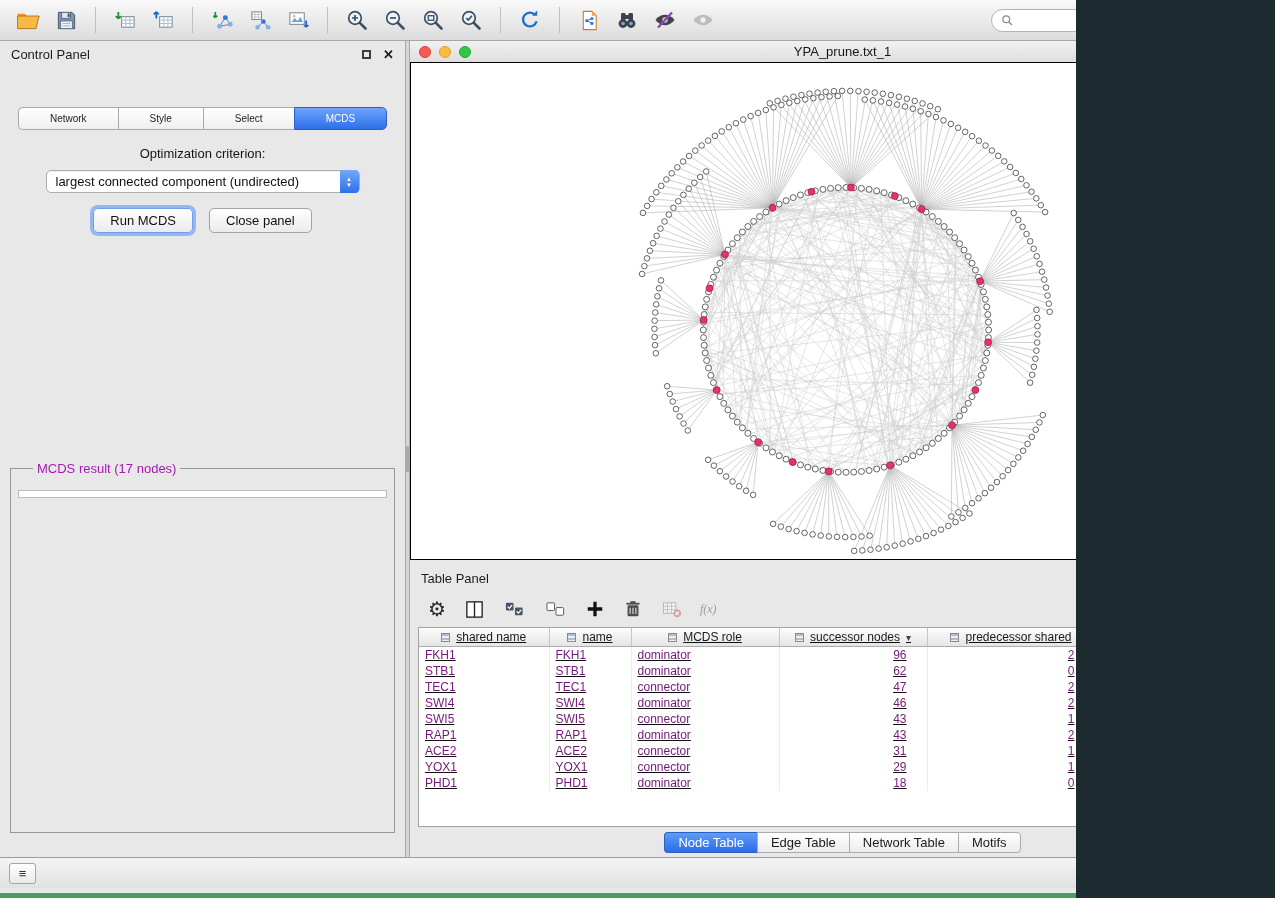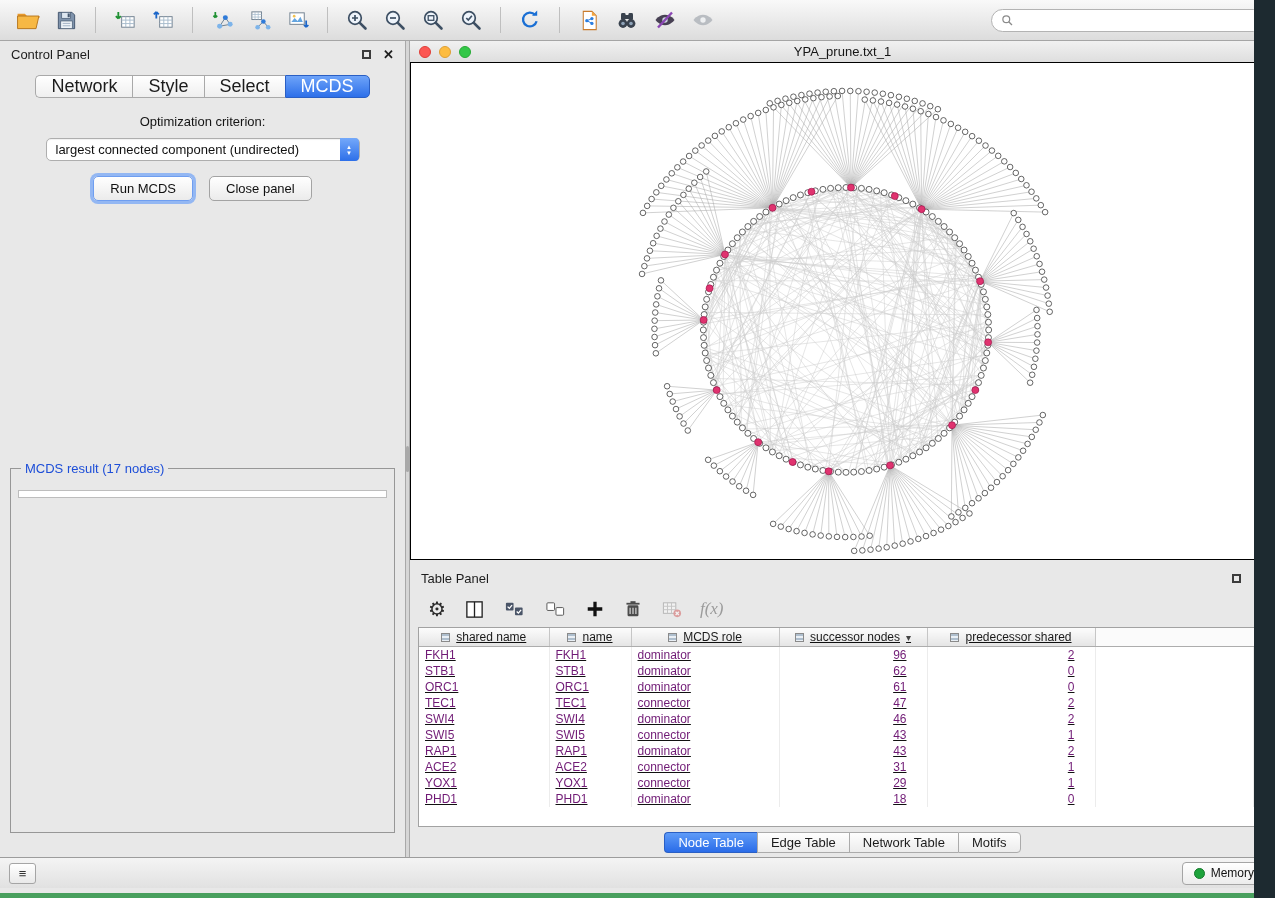--- a/index.html
+++ b/index.html
@@ -1,17 +1,17 @@
 <!DOCTYPE html>
 <html><head>
 <meta charset="utf-8">
 <style>
   html,body{margin:0;padding:0;background:#1d2a30;}
   *{box-sizing:border-box;}
-  #app{position:relative;width:1254px;height:898px;overflow:hidden;
+  #app{position:relative;width:1076px;height:898px;overflow:hidden;
        font-family:"Liberation Sans",sans-serif;color:#111;
        background:linear-gradient(180deg,#27414a 0%,#2e5d4a 60%,#49a05e 100%);}
   #window{position:absolute;left:0;top:0;width:1275px;height:893px;background:#e8e8e8;}
 
   
   .toolbar{position:absolute;left:0;top:0;right:0;height:41px;
            background:linear-gradient(#f9f9f9,#dcdcdc);border-bottom:1px solid #a5a5a5;
            display:flex;align-items:center;padding:0 10px;gap:2px;}
   .tbtn{width:36px;height:32px;display:flex;align-items:center;justify-content:center;
         background:none;border:none;padding:0;cursor:default;}
@@ -24,42 +24,42 @@
   .content{position:absolute;top:41px;left:0;right:0;bottom:36px;display:flex;}
 
   
   .control-panel{width:405px;flex:0 0 405px;background:#e8e8e8;display:flex;flex-direction:column;min-width:0;}
   .panel-header{height:26px;display:flex;align-items:center;padding:0 11px;font-size:13px;color:#1d1d1d;flex:0 0 auto;}
   .win-icons{margin-left:auto;display:flex;gap:12px;align-items:center;}
   .float-icon{width:9px;height:9px;border:2px solid #3c3c3c;display:inline-block;}
   .close-glyph{font-size:13px;font-weight:bold;color:#1d1d1d;line-height:1;}
 
   .seg{display:flex;justify-content:center;margin:8px 0 0;}
-  .seg .tab{height:23px;padding:0 15px;font-size:18px;color:#1c1c1c;
-            background:linear-gradient(#ffffff,#efefef);border:1px solid #a9a9a9;border-right:none;cursor:default;}
+  .seg .tab{height:23px;padding:0 31px;font-size:10px;color:#1c1c1c;
+            background:linear-gradient(#ffffff,#efefef);border:1px solid #a9a9a9;border-right:none;cursor:default;margin-top:32px;}
   .seg .tab:first-child{border-radius:5px 0 0 5px;}
   .seg .tab:last-child{border-radius:0 5px 5px 0;border-right:1px solid #a9a9a9;}
   .seg .tab.active{background:linear-gradient(#6ea4f9,#2d6fe9);color:#fff;border-color:#2a5fc4;}
 
   .opt-label{text-align:center;font-size:13px;margin:16px 0 9px;color:#141414;}
   .select{margin:0 auto;width:314px;height:23px;background:#fff;border:1px solid #aeaeae;
           border-radius:5px;display:flex;align-items:center;font-size:13px;padding-left:9px;
           box-shadow:inset 0 1px 1px rgba(0,0,0,0.06);}
   .select .sel-text{flex:1;white-space:nowrap;overflow:hidden;}
   .stepper{width:19px;height:23px;margin-left:4px;border-radius:0 4px 4px 0;
            background:linear-gradient(#74a9fa,#2d6fe9);display:flex;flex-direction:column;
            align-items:center;justify-content:center;color:#fff;font-size:6px;line-height:6px;}
   .btn-row{display:flex;justify-content:center;gap:16px;margin-top:15px;}
   .btn{height:25px;padding:0 16px;font-size:13px;color:#101010;border:1px solid #a3a3a3;
        border-radius:5px;background:linear-gradient(#ffffff,#ebebeb);cursor:default;}
   .btn.focused{box-shadow:0 0 0 3px rgba(90,150,250,0.6);border-color:#6f9ef0;}
 
   .result-group{margin:0 10px 24px;margin-top:auto;height:372px;border:1px solid #979797;
                 padding:6px;min-width:0;position:relative;background:#e8e8e8;}
-  .result-group legend{font-size:13px;padding:0 4px;margin-left:4px;color:#1d4ed8;}
+  .result-group legend{font-size:13px;padding:0 4px;margin-left:16px;color:#a21caf;}
   .result-list{position:absolute;left:7px;right:7px;top:14px;bottom:7px;background:#fff;
                border:1px solid #bdbdbd;overflow-y:auto;padding:3px 5px;font-size:13px;line-height:16px;}
   .result-item{white-space:nowrap;}
 
   
   .vsplit{width:5px;flex:0 0 5px;background:#d6d6d6;border-left:1px solid #a8a8a8;border-right:1px solid #a8a8a8;position:relative;}
   .vsplit-grip{position:absolute;top:405px;left:0;width:3px;height:26px;background:#a9a9a9;border-radius:2px;}
 
   
   .right-col{flex:1;display:flex;flex-direction:column;background:#e8e8e8;min-width:0;}
@@ -72,21 +72,21 @@
   .tl.yellow{background:#fdbc40;border:1px solid #de9f34;}
   .tl.green{background:#33c748;border:1px solid #27aa35;}
   .net-title{position:absolute;left:0;right:0;text-align:center;font-size:13px;color:#161616;}
   .net-canvas{display:block;width:100%;height:498px;background:#fff;border:1px solid #000;}
 
   
   .table-panel{flex:1;display:flex;flex-direction:column;min-height:0;margin-top:3px;}
   .table-toolbar{height:36px;flex:0 0 36px;display:flex;align-items:center;gap:18px;padding:0 18px;}
   .ticon{display:flex;align-items:center;justify-content:center;background:none;border:none;padding:0;height:28px;}
   .gear-glyph{font-size:20px;color:#2b2b2b;line-height:1;}
-  .fx{font-family:"Liberation Serif",serif;font-style:italic;font-size:17px;color:#9b9b9b;}
+  .fx{font-family:"Liberation Serif",serif;font-style:italic;font-size:12px;color:#9b9b9b;}
   .table-area{flex:1;margin:0 8px;background:#fff;border:1px solid #a2a2a2;position:relative;overflow:hidden;min-height:0;}
   table{border-collapse:collapse;table-layout:fixed;width:calc(100% - 12px);font-size:12px;text-decoration:underline;}
   thead th{height:18px;background:linear-gradient(#fcfcfc,#e5e5e5);border-right:1px solid #c6c6c6;
            border-bottom:1px solid #adadad;font-weight:normal;font-size:12px;color:#1a1a1a;
            text-align:center;white-space:nowrap;overflow:hidden;padding:0 4px;}
   thead th.fillth{background:#fbfbfb;border-right:none;}
   .hicon{display:inline-block;width:9px;height:9px;margin-right:6px;vertical-align:-1px;
          border:1px solid #8a8a8a;
          background:repeating-linear-gradient(180deg,#aebecd 0 2px,#e9eff5 2px 4px);}
   .sortind{margin-left:6px;color:#444;font-size:10px;}
@@ -1209,28 +1209,20 @@
                   </tr>
                   <tr>
                     <td>STB1</td>
                     <td>STB1</td>
                     <td>dominator</td>
                     <td class="num">62</td>
                     <td class="num">0</td>
                     <td></td>
                   </tr>
                   <tr>
-                    <td>ORC1</td>
-                    <td>ORC1</td>
-                    <td>dominator</td>
-                    <td class="num">61</td>
-                    <td class="num">0</td>
-                    <td></td>
-                  </tr>
-                  <tr>
                     <td>TEC1</td>
                     <td>TEC1</td>
                     <td>connector</td>
                     <td class="num">47</td>
                     <td class="num">2</td>
                     <td></td>
                   </tr>
                   <tr>
                     <td>SWI4</td>
                     <td>SWI4</td>

